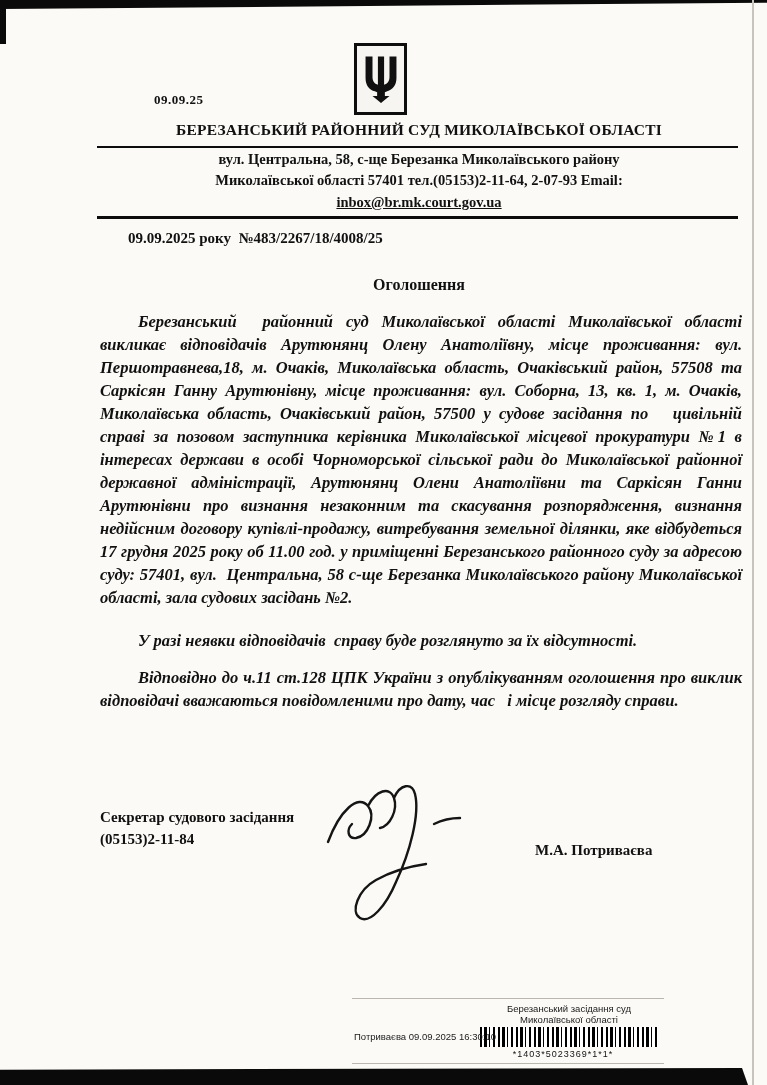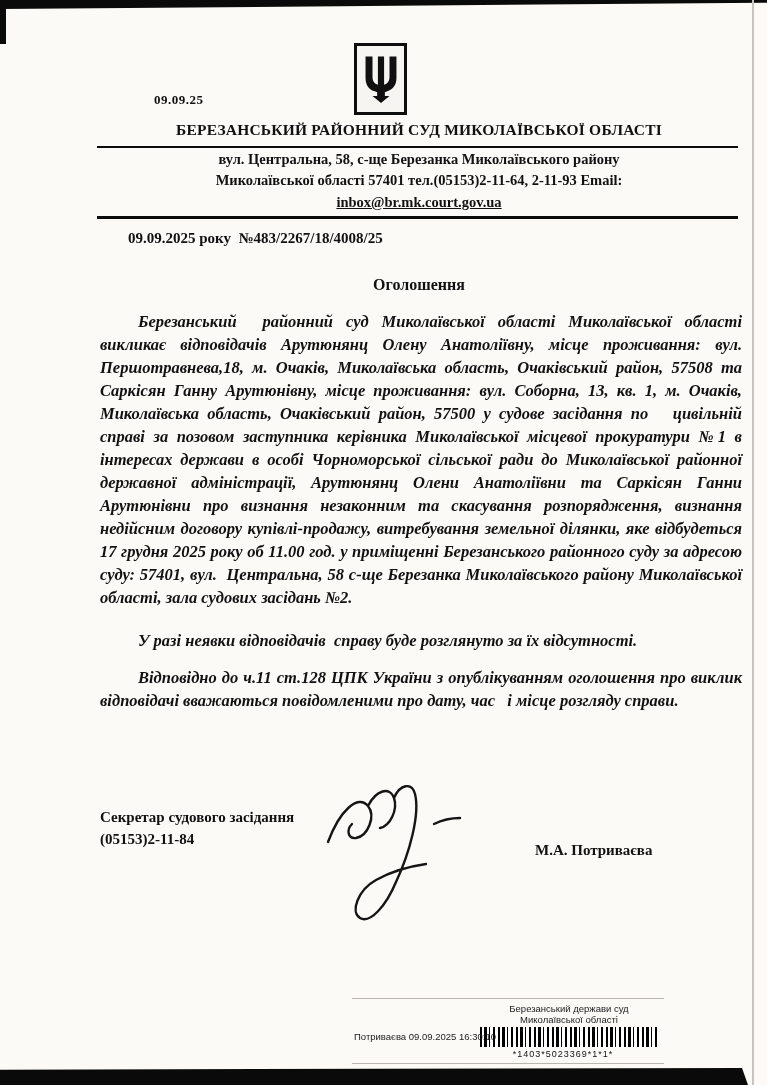--- a/index.html
+++ b/index.html
@@ -86,21 +86,21 @@
 
   <div class="emblem-box">
     <svg width="34" height="50" viewBox="0 0 44 62">
       <path fill="#101010" d="M2 2 h9 v26 c0 6 2.5 9 7 10.5 V2 h8 v36.5 C30.5 37 33 34 33 28 V2 h9 v28 c0 9 -5 14.5 -12 17 l-3 1 v5 h6 l-11 9 -11 -9 h6 v-5 l-3 -1 C7 45.5 2 39 2 30 z"></path>
     </svg>
   </div>
 
   <div class="hdr hdr-title">БЕРЕЗАНСЬКИЙ РАЙОННИЙ СУД МИКОЛАЇВСЬКОЇ ОБЛАСТІ</div>
   <div class="rule rule-1"></div>
   <div class="hdr hdr-a1">вул. Центральна, 58, с-ще Березанка Миколаївського району</div>
-  <div class="hdr hdr-a2">Миколаївської області 57401 тел.(05153)2-11-64, 2-11-93 Email:</div>
+  <div class="hdr hdr-a2">Миколаївської області 57401 тел.(05153)2-11-64, 2-07-93 Email:</div>
   <div class="hdr hdr-a3">inbox@br.mk.court.gov.ua</div>
   <div class="rule rule-2"></div>
 
   <div class="ref-line">09.09.2025 року  №483/2267/18/4008/25</div>
 
   <div class="doc-title">Оголошення</div>
 
   <div class="body-text">
     <p class="p1">Березанський  районний суд Миколаївської області Миколаївської області викликає відповідачів Арутюнянц Олену Анатоліївну, місце проживання: вул. Першотравнева,18, м. Очаків, Миколаївська область, Очаківський район, 57508 та Саркісян Ганну Арутюнівну, місце проживання: вул. Соборна, 13, кв. 1, м. Очаків, Миколаївська область, Очаківський район, 57500 у судове засідання по   цивільній справі за позовом заступника керівника Миколаївської місцевої прокуратури №1 в інтересах держави в особі Чорноморської сільської ради до Миколаївської районної державної адміністрації, Арутюнянц Олени Анатоліївни та Саркісян Ганни Арутюнівни про визнання незаконним та скасування розпорядження, визнання недійсним договору купівлі-продажу, витребування земельної ділянки, яке відбудеться 17 грудня 2025 року об 11.00 год. у приміщенні Березанського районного суду за адресою суду: 57401, вул.  Центральна, 58 с-ще Березанка Миколаївського району Миколаївської області, зала судових засідань №2.</p>
     <p class="p2">У разі неявки відповідачів  справу буде розглянуто за їх відсутності.</p>
@@ -115,20 +115,20 @@
   <svg class="sig-svg" width="155" height="158" viewBox="0 0 155 158">
     <path d="M10 62 C 22 30, 40 14, 50 26 C 58 36, 50 56, 38 58 C 30 59, 28 50, 34 44
              M50 26 C 58 10, 72 6, 76 18 C 80 30, 72 46, 62 48
              M76 18 C 82 4, 94 2, 97 14 C 102 34, 92 72, 78 102 C 68 126, 52 144, 42 138 C 32 132, 40 110, 58 100 C 74 91, 94 86, 108 84
              M116 44 C 124 40, 132 38, 142 38" stroke="#151515" stroke-width="2.4" fill="none" stroke-linecap="round"></path>
   </svg>
 
   <div class="sig-name">М.А. Потриваєва</div>
 
   <div class="footer-label">
-    <div class="stamp-line stamp-line1">Березанський держави суд</div>
+    <div class="stamp-line stamp-line1">Березанський засідання суд</div>
     <div class="stamp-line stamp-line2">Миколаївської області</div>
     <div class="barcode"></div>
     <div class="barcode-text">*1403*5023369*1*1*</div>
     <div class="stamp-meta">Потриваєва 09.09.2025 16:30:10</div>
   </div>
 
 </div>
 
 </body></html>

